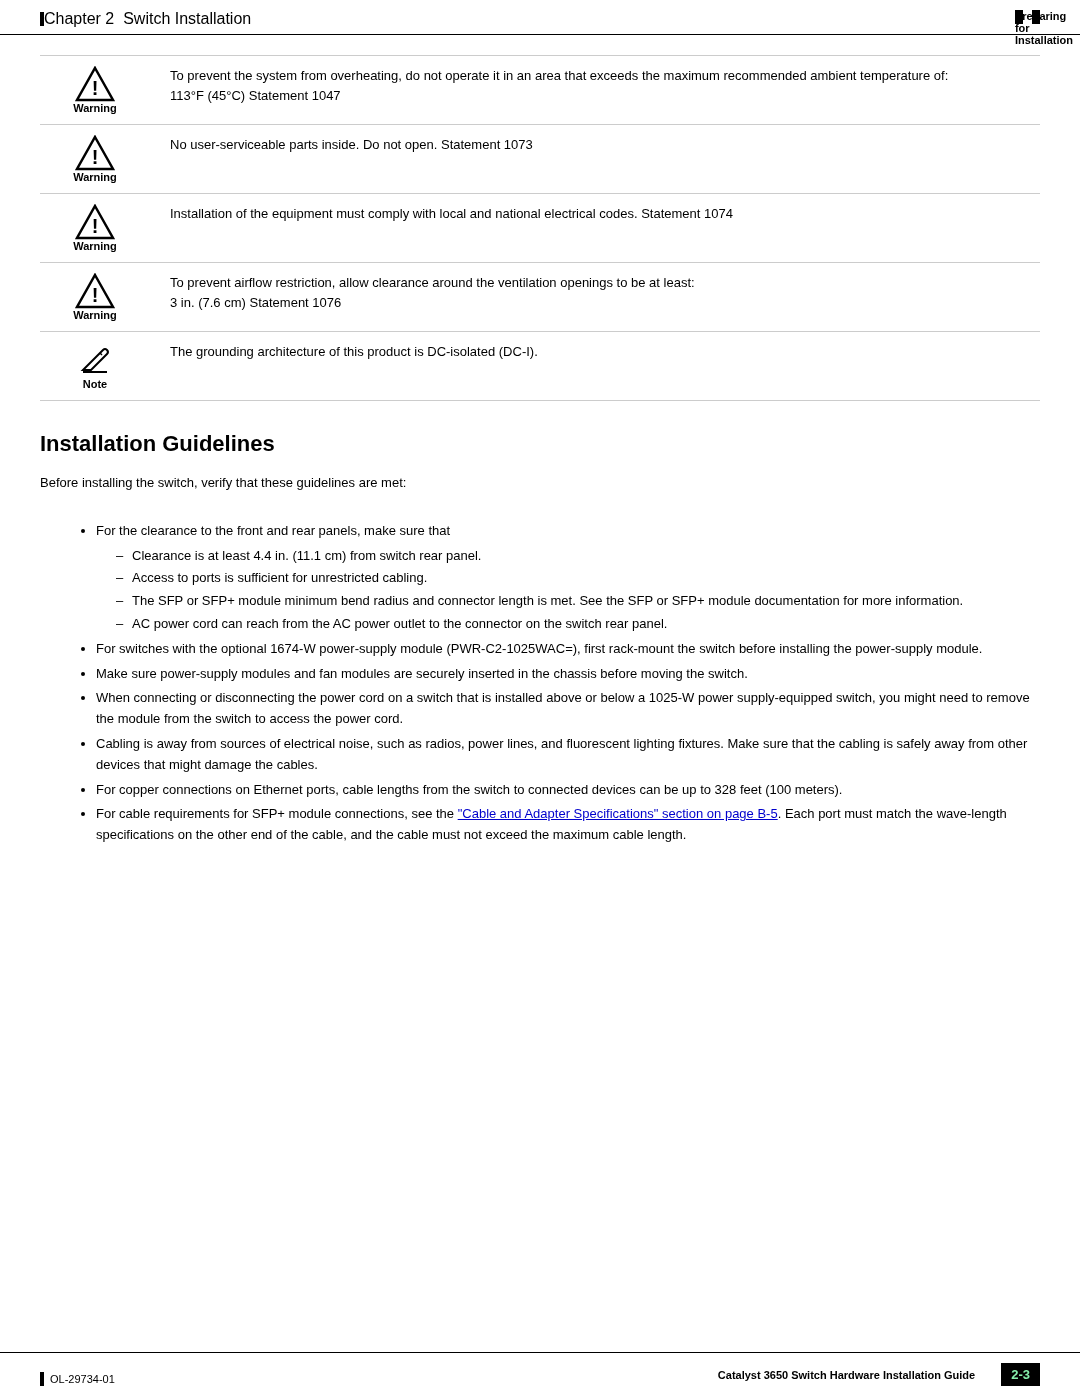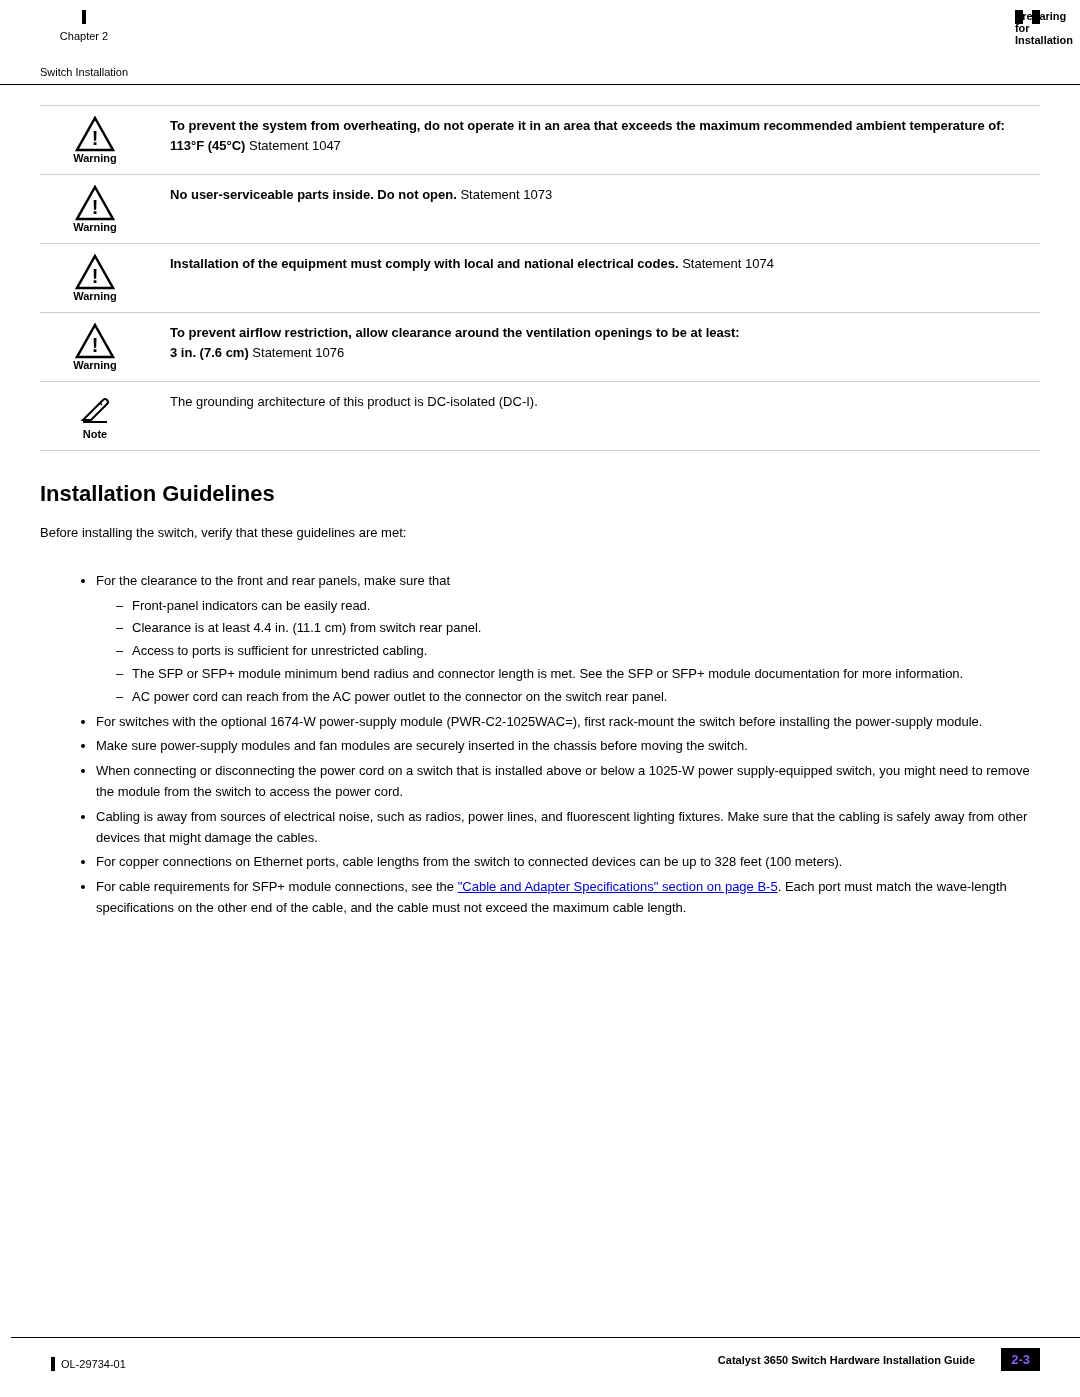--- a/index.html
+++ b/index.html
@@ -29,23 +29,21 @@
       display: flex;
       justify-content: space-between;
       align-items: flex-start;
       padding: 10px 40px 6px 40px;
       border-bottom: 1px solid #000;
     }
 
     .header-left {
       display: flex;
       align-items: center;
-      gap: 6px;
-      font-size: 11px;
-      flex-direction: column;
+      font-size: 16px;
     }
 
     .header-left-bar {
       width: 4px;
       height: 14px;
       background: #000;
       display: inline-block;
     }
 
     .header-right {
@@ -101,21 +99,21 @@
     }
 
     .warning-text-col {
       flex: 1;
       font-size: 13px;
       line-height: 1.5;
       padding-left: 10px;
     }
 
     .warning-text-col .bold-text {
-      font-weight: bold;
+      font-weight: normal;
     }
 
     
     .note-icon-col {
       width: 120px;
       min-width: 120px;
       display: flex;
       flex-direction: column;
       align-items: center;
       padding-right: 10px;
@@ -182,24 +180,23 @@
     }
 
     
     .page-footer {
       display: flex;
       justify-content: space-between;
       align-items: flex-end;
       padding: 10px 40px;
       border-top: 1px solid #000;
       position: absolute;
-      bottom: 16px;
+      bottom: 1px;
       left: 0;
       right: 0;
-      margin-left: 11px;
     }
 
     .footer-left {
       display: flex;
       align-items: center;
       gap: 6px;
       font-size: 11px;
     }
 
     .footer-left-bar {
@@ -212,21 +209,21 @@
     .footer-right {
       font-size: 11px;
       font-weight: bold;
       display: flex;
       align-items: center;
       gap: 26px;
     }
 
     .page-number-box {
       background: #000;
-      color: #8b5cf6;
+      color: #86efac;
       padding: 4px 10px;
       font-size: 13px;
       font-weight: bold;
     }
 
     
     .triangle-svg {
       width: 40px;
       height: 36px;
     }
@@ -328,21 +325,20 @@
 
     <h2 class="section-heading">Installation Guidelines</h2>
 
     <p class="body-text">Before installing the switch, verify that these guidelines are met:</p>
 
     <ul class="main-list">
 
       <li>
         <span>For the clearance to the front and rear panels, make sure that</span>
         <ul class="sub-list">
-          <li><span>Front-panel indicators can be easily read.</span></li>
           <li><span>Clearance is at least 4.4 in. (11.1 cm) from switch rear panel.</span></li>
           <li><span>Access to ports is sufficient for unrestricted cabling.</span></li>
           <li><span>The SFP or SFP+ module minimum bend radius and connector length is met. See the SFP or SFP+ module documentation for more information.</span></li>
           <li><span>AC power cord can reach from the AC power outlet to the connector on the switch rear panel.</span></li>
         </ul>
       </li>
 
       <li>
         <span>For switches with the optional 1674-W power-supply module (PWR-C2-1025WAC=), first rack-mount the switch before installing the power-supply module.</span>
       </li>

